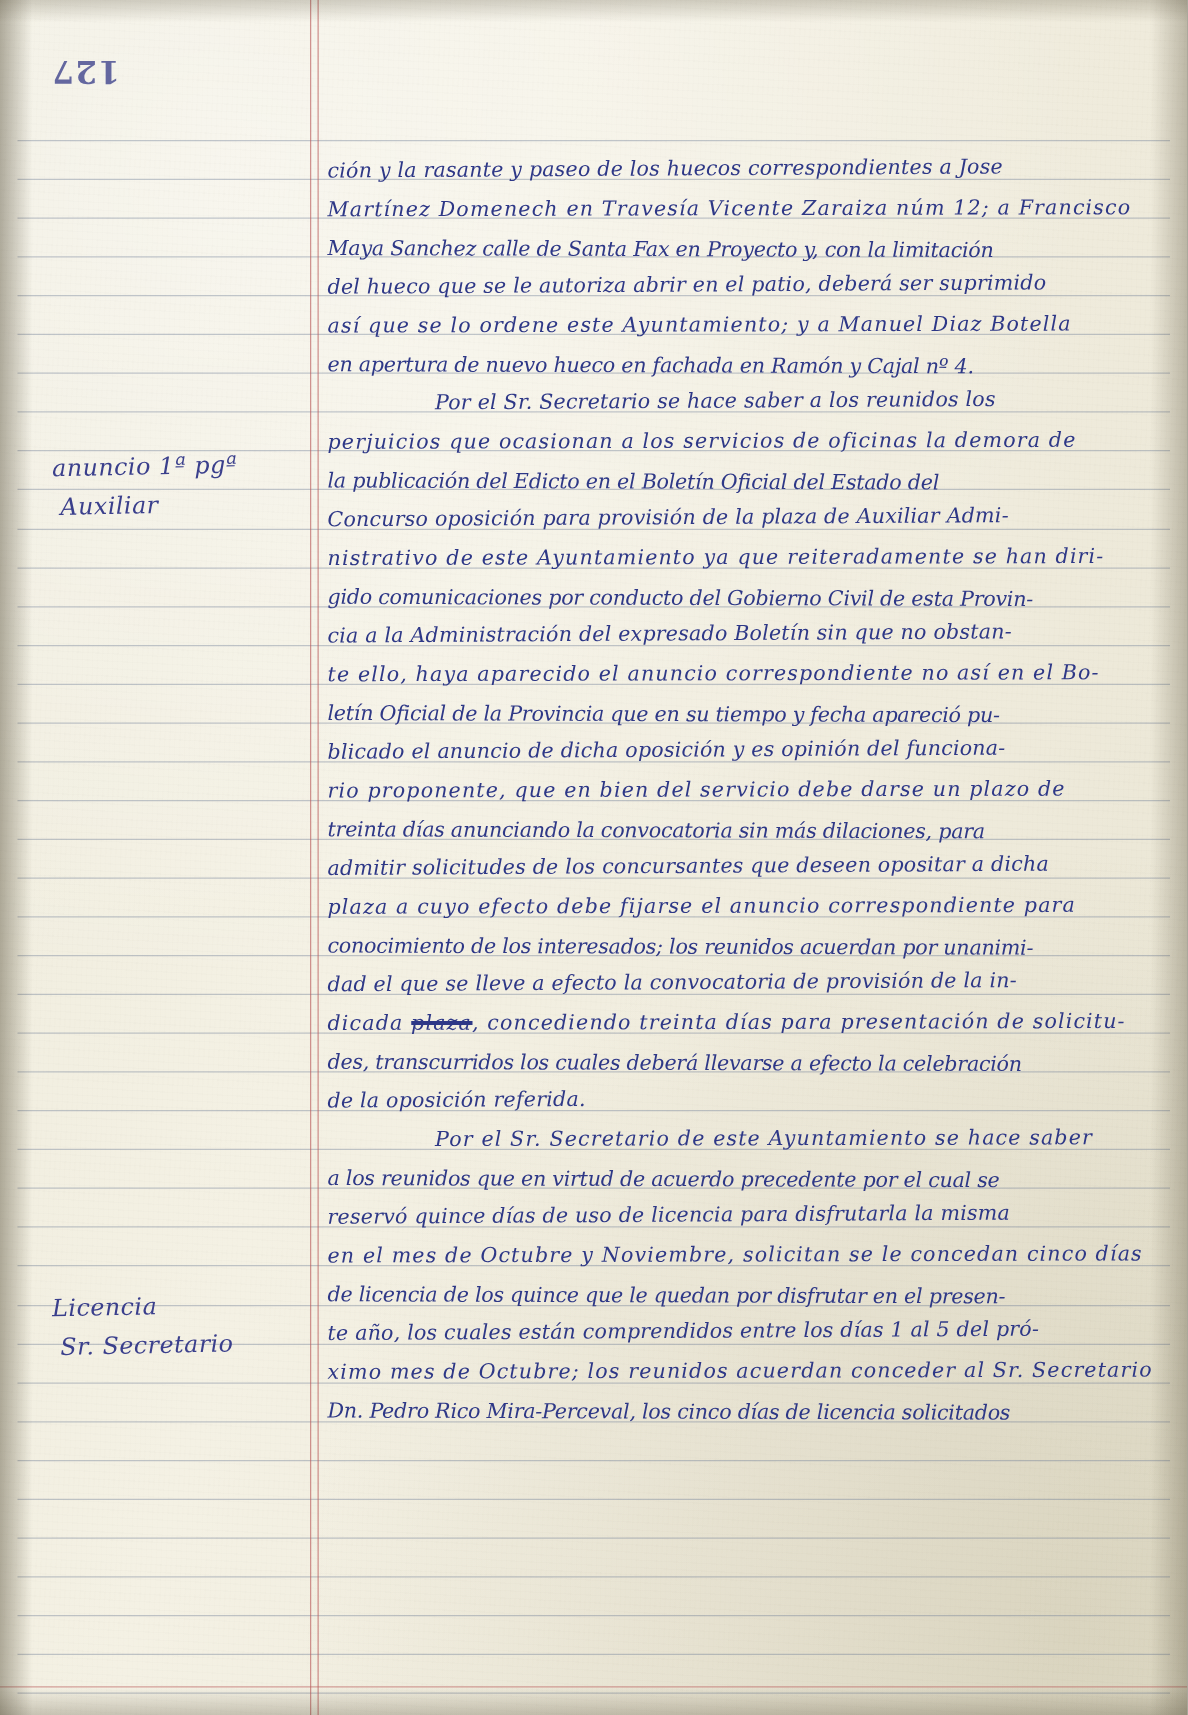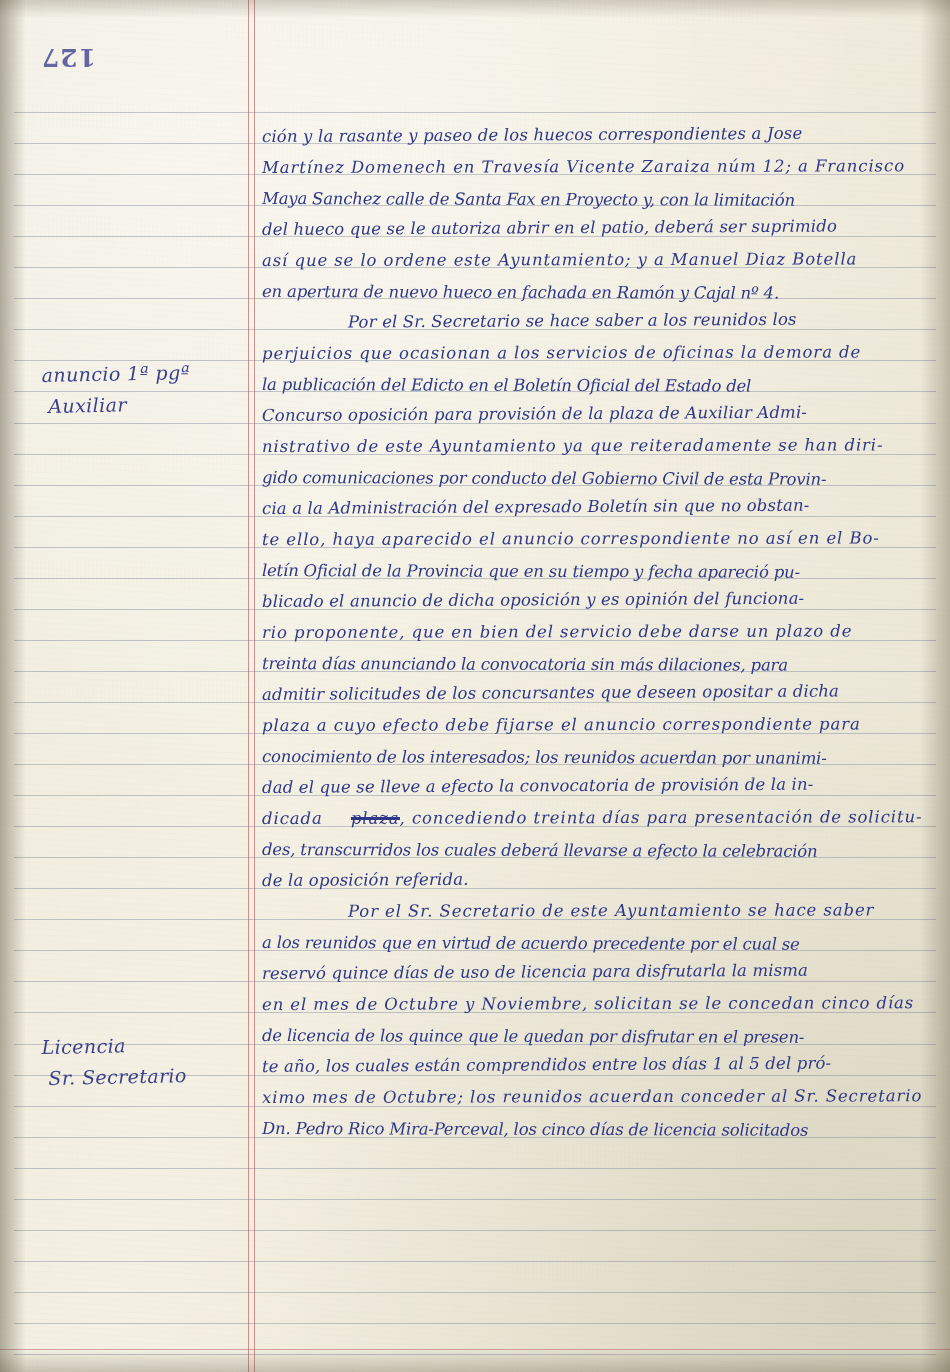--- a/index.html
+++ b/index.html
@@ -135,21 +135,20 @@
   .tline.tilt-a { transform: rotate(-0.35deg); }
   .tline.tilt-b { transform: rotate(-0.15deg); }
   .tline.tilt-c { transform: rotate(0.18deg); }
   .tline.wide { letter-spacing: 0.9px; }
   .tline.tight { letter-spacing: -0.2px; }
 
   
   .struck {
     position: relative;
     background: linear-gradient(transparent 44%, #2e3887 44%, #2e3887 60%, transparent 60%);
-    margin-left: 22px;
   }
 </style>
 </head>
 <body>
 
 <div class="page">
   <div class="paper-bg"></div>
   <div class="paper-grain"></div>
 
   <div class="rules" id="rules">

